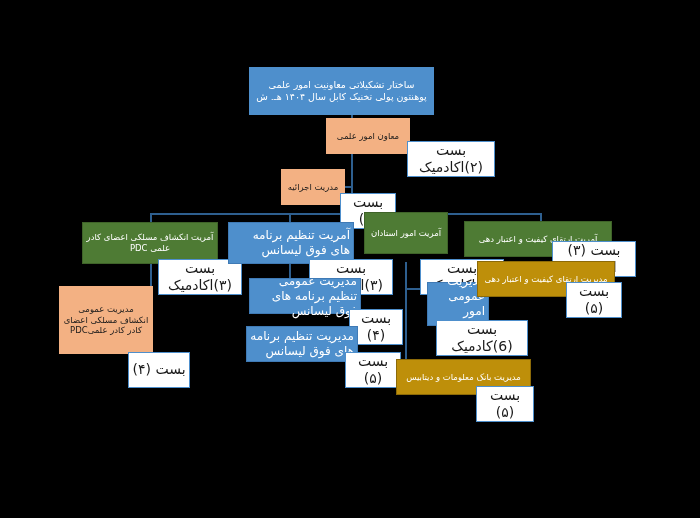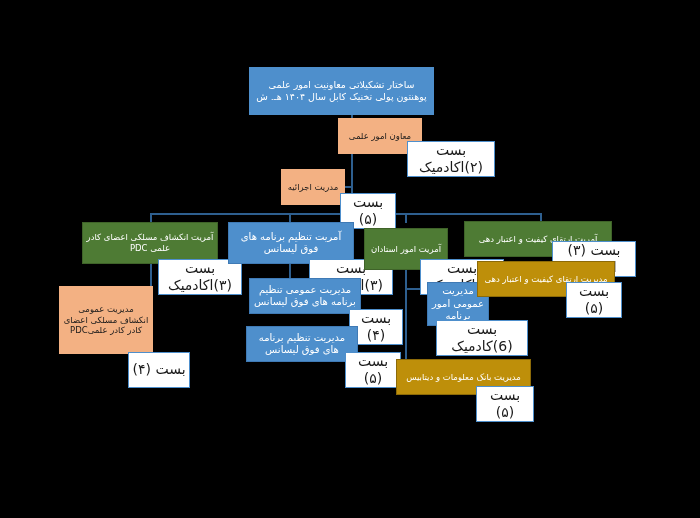--- a/index.html
+++ b/index.html
@@ -45,21 +45,22 @@
   .v-green {
     background: #4E7B34;
     color: #FFFFFF;
     border: 1px solid #3F6329;
     font-size: 8.5px;
   }
   .v-blue {
     background: #4E8FCC;
     color: #FFFFFF;
     border: 1px solid #3F7AB5;
-    font-size: 10px;
+    font-size: 12px;
+    text-align: right;
   }
   .v-gold {
     background: #BE8F0A;
     color: #FFFFFF;
     border: 1px solid #8C6A08;
     font-size: 8.5px;
   }
   .v-white {
     background: #FFFFFF;
     color: #1A1A1A;
@@ -103,42 +104,42 @@
 
   <div class="conn v" style="left:405px; top:262px; height:108px;"></div>
   <div class="conn h" style="left:405px; top:288px; width:22px;"></div>
   <div class="conn h" style="left:405px; top:370px; width:56px;"></div>
   <div class="conn v" style="left:460px; top:363px; height:9px;"></div>
 
   <div class="conn v" style="left:562px; top:257px; height:8px;"></div>
 
   <div class="node v-title" style="left:249px; top:67px; width:185px; height:48px;">ساختار تشکیلاتی معاونیت امور علمی پوهنتون پولی تخنیک کابل سال ۱۴۰۴ هـ. ش</div>
 
-  <div class="node v-peach" style="left:338px; top:118px; width:84px; height:26px;">معاون امور علمی</div>
+  <div class="node v-peach" style="left:326px; top:118px; width:84px; height:26px;">معاون امور علمی</div>
   <div class="node v-white" style="left:359px; top:141px; width:88px; height:19px;">بست (۲)اکادمیک</div>
 
   <div class="node v-peach" style="left:281px; top:169px; width:64px; height:27px;">مدریت اجرائیه</div>
   <div class="node v-white" style="left:292px; top:193px; width:56px; height:19px;">بست (۵)</div>
 
   <div class="node v-green" style="left:82px; top:222px; width:136px; height:42px;">آمریت انکشاف مسلکی اعضای کادر علمی PDC</div>
   <div class="node v-white" style="left:110px; top:259px; width:84px; height:19px;">بست (۳)اکادمیک</div>
 
   <div class="node v-peach" style="left:59px; top:286px; width:94px; height:68px;">مدیریت عمومی انکشاف مسلکی اعضای کادر کادر علمیPDC</div>
   <div class="node v-white" style="left:80px; top:352px; width:62px; height:19px;">بست (۴)</div>
 
   <div class="node v-blue" style="left:228px; top:222px; width:126px; height:42px;">آمریت تنظیم برنامه های فوق لیسانس</div>
   <div class="node v-white" style="left:261px; top:259px; width:84px; height:19px;">بست (۳)اکادمیک</div>
 
   <div class="node v-blue" style="left:249px; top:278px; width:112px; height:35px;">مدیریت عمومی  تنظیم برنامه های فوق لیسانس</div>
   <div class="node v-white" style="left:301px; top:309px; width:54px; height:19px;">بست (۴)</div>
 
   <div class="node v-blue" style="left:246px; top:326px; width:112px; height:30px;">مدیریت تنظیم برنامه های فوق لیسانس</div>
   <div class="node v-white" style="left:297px; top:352px; width:56px; height:19px;">بست (۵)</div>
 
-  <div class="node v-green" style="left:364px; top:228px; width:84px; height:42px;">آمریت امور استادان</div>
+  <div class="node v-green" style="left:364px; top:212px; width:84px; height:42px;">آمریت امور استادان</div>
   <div class="node v-white" style="left:372px; top:259px; width:84px; height:19px;">بست (۳)اکادمیک</div>
 
   <div class="node v-blue" style="left:427px; top:282px; width:62px; height:44px;">مدیریت عمومی امور برنامه</div>
   <div class="node v-white" style="left:388px; top:320px; width:92px; height:20px;">بست (6)کادمیک</div>
 
   <div class="node v-gold" style="left:396px; top:359px; width:135px; height:26px;">مدیریت بانک معلومات و دیتابیس</div>
   <div class="node v-white" style="left:428px; top:386px; width:58px; height:19px;">بست (۵)</div>
 
   <div class="node v-green" style="left:464px; top:221px; width:148px; height:22px;">آمریت ارتقای کیفیت و اعتبار دهی</div>
   <div class="node v-white" style="left:504px; top:241px; width:84px; height:21px;">بست (۳) اکادمیک</div>

